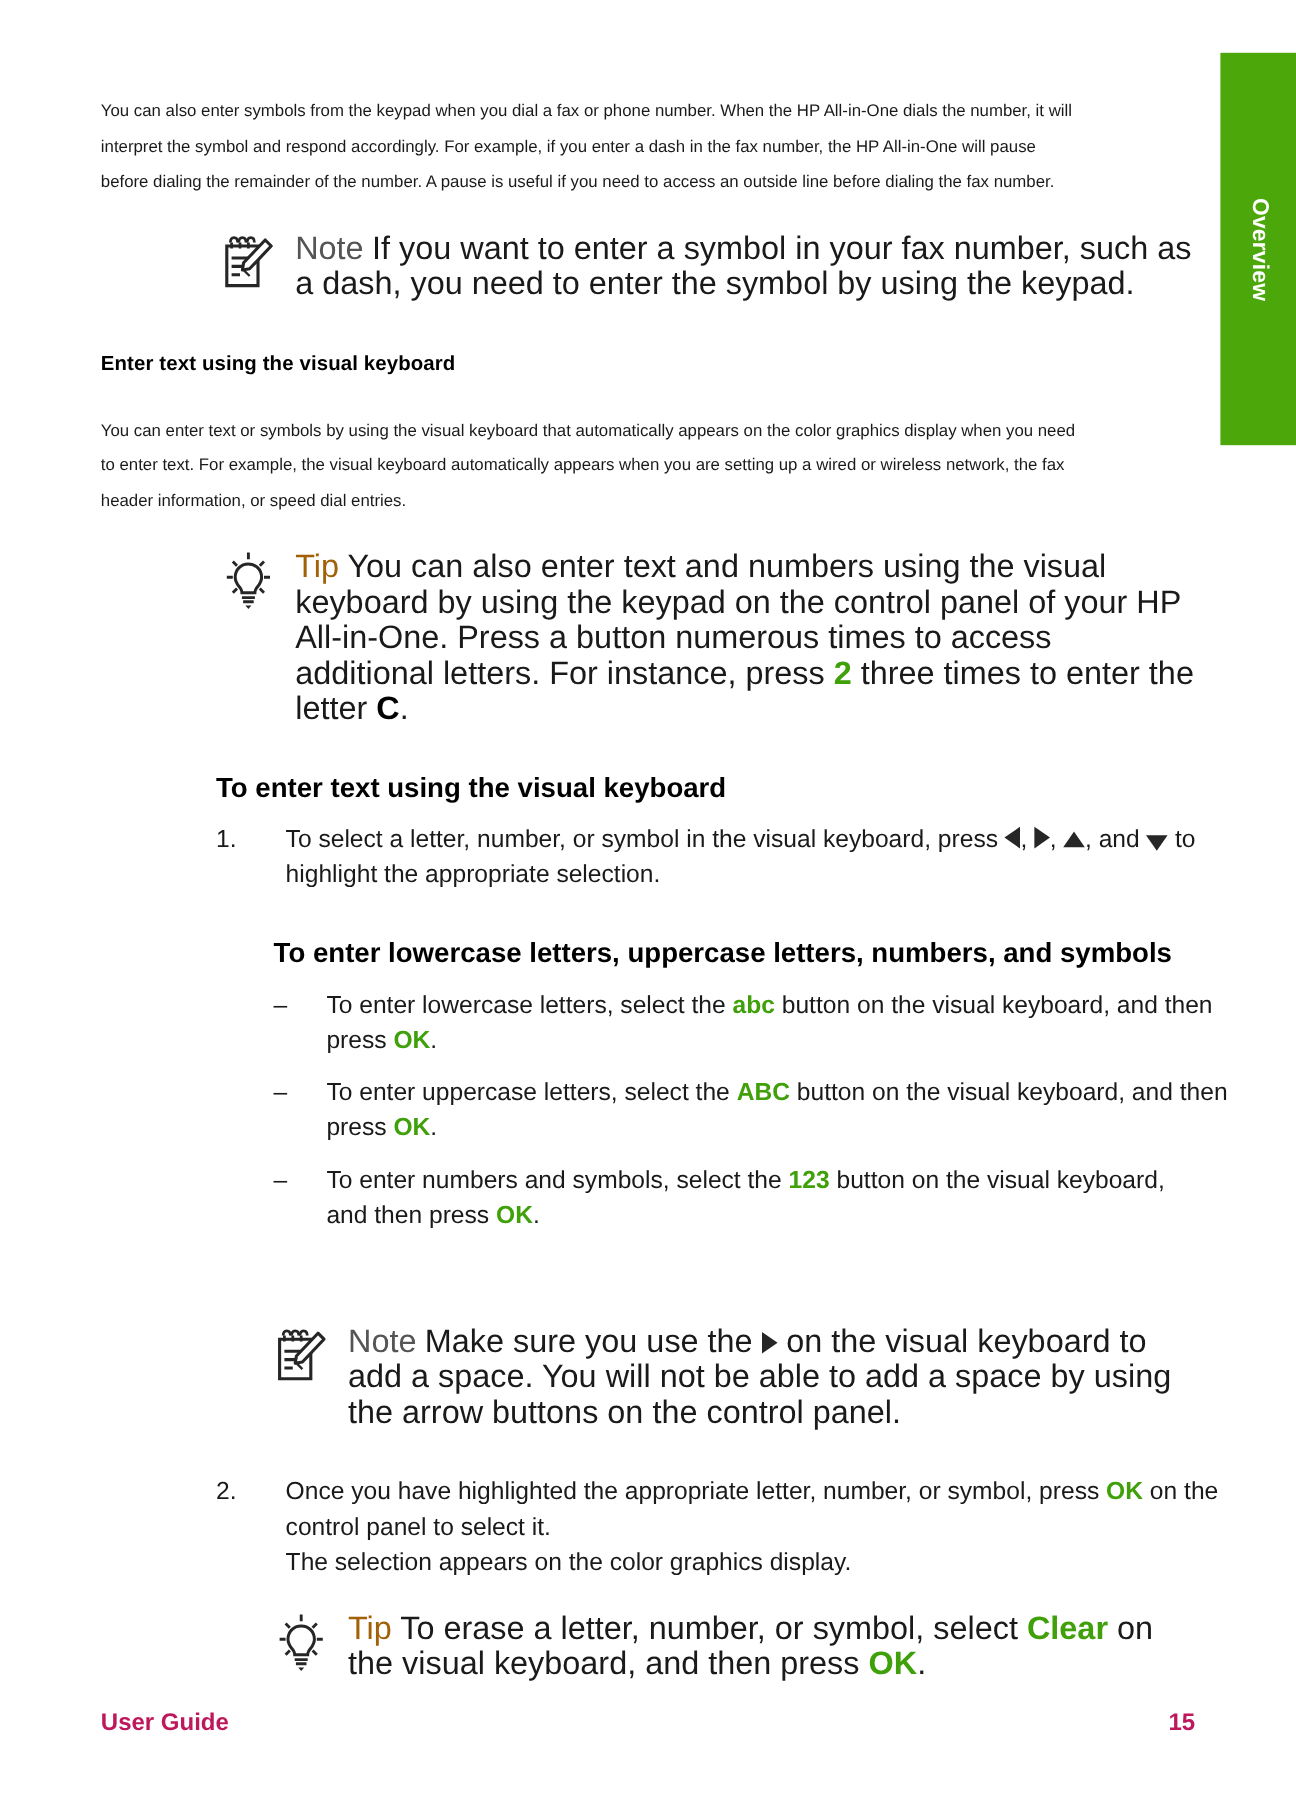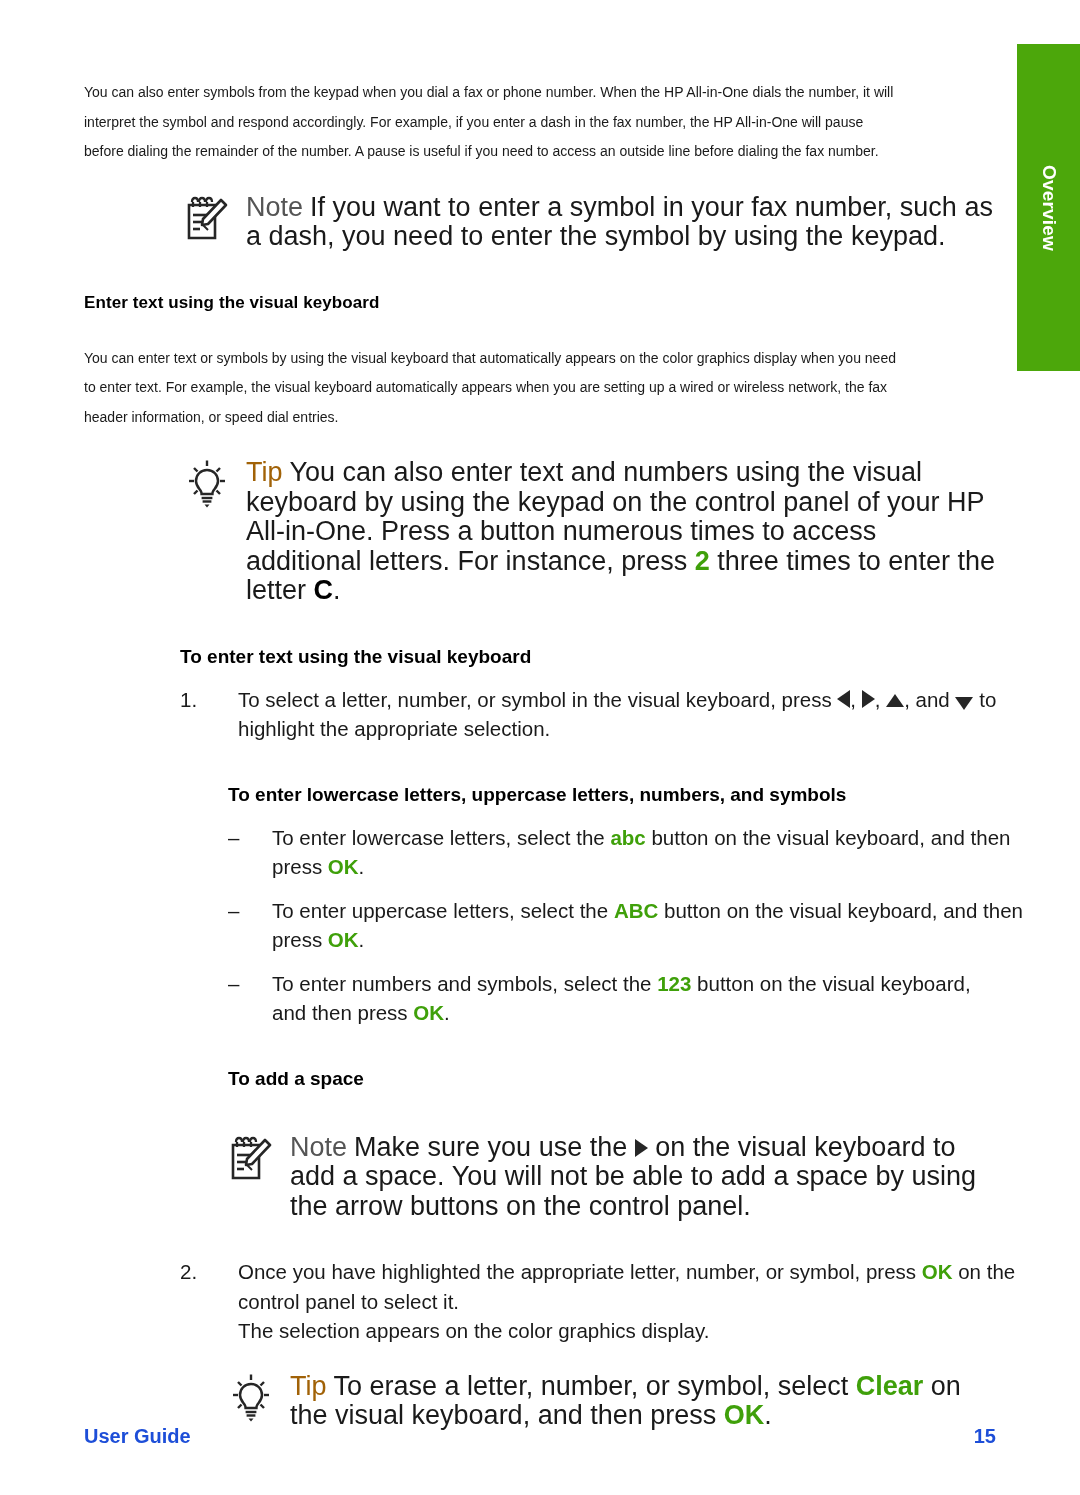--- a/index.html
+++ b/index.html
@@ -73,21 +73,21 @@
     margin: 0;
     font-size: 17px;
     font-weight: bold;
     line-height: 30px;
     letter-spacing: 0.1px;
     color: #000;
   }
 
   h3.sub-heading {
     margin: 0;
-    font-size: 19px;
+    font-size: 23px;
     font-weight: bold;
     line-height: 29px;
     color: #000;
   }
 
   
   .admon {
     position: relative;
     display: block;
   }
@@ -195,21 +195,21 @@
   .footer {
     position: absolute;
     left: 84px;
     top: 1425px;
     width: 912px;
     display: flex;
     justify-content: space-between;
     align-items: baseline;
   }
   .footer-left, .footer-right {
-    color: #1d4ed8;
+    color: #be185d;
     font-size: 20px;
     font-weight: bold;
   }
 </style>
 </head>
 <body>
 
 <div class="page">
 
   <div class="side-tab">
@@ -316,21 +316,20 @@
     <div class="dash-item" style="margin-left:144px;width:730px;">
       <span class="dash-mark">–</span>
       <span>To enter numbers and symbols, select the</span>
       <span class="green">123</span>
       <span>button on the visual keyboard, and then press</span>
       <span class="green">OK</span><span>.</span>
     </div>
 
     <div class="spacer-lg"></div>
 
-    <h3 class="sub-heading" style="margin-left:144px;">To add a space</h3>
 
     <div class="spacer-sm"></div>
 
 
     <div class="spacer-md"></div>
 
     <div class="admon" style="margin-left:144px;width:768px;">
       <span class="admon-icon">
         <svg width="46" height="48" viewBox="0 0 46 48" xmlns="http://www.w3.org/2000/svg">
           <path d="M5 10 h26 v33 h-26 z" fill="#ffffff" stroke="#262626" stroke-width="2.6"></path>

